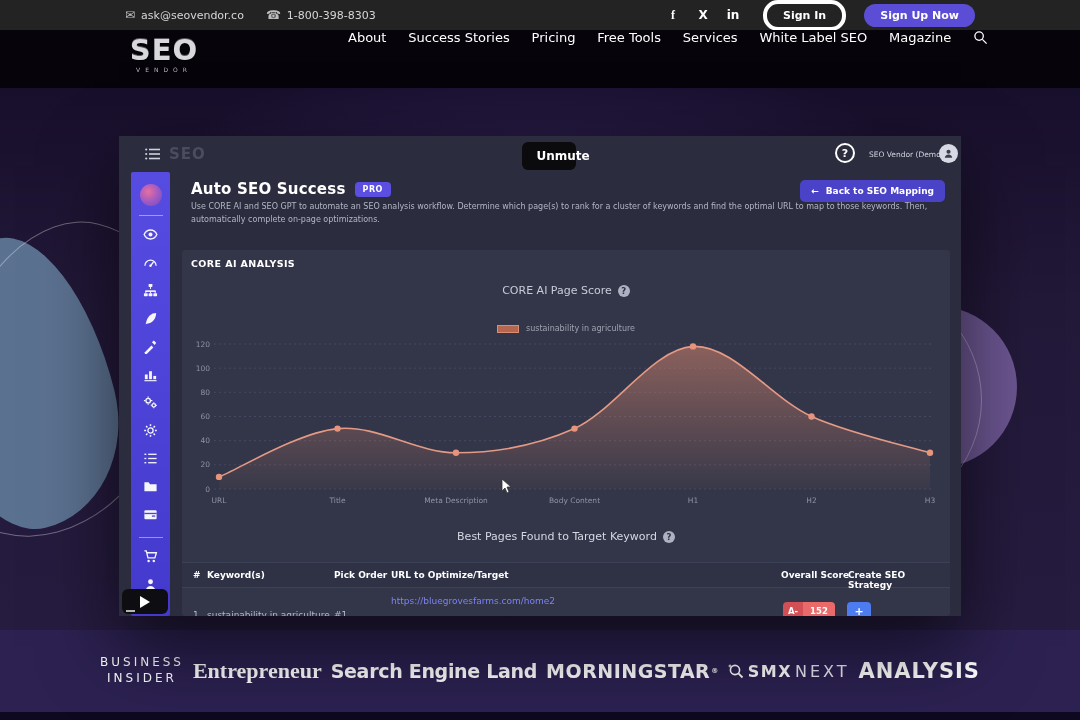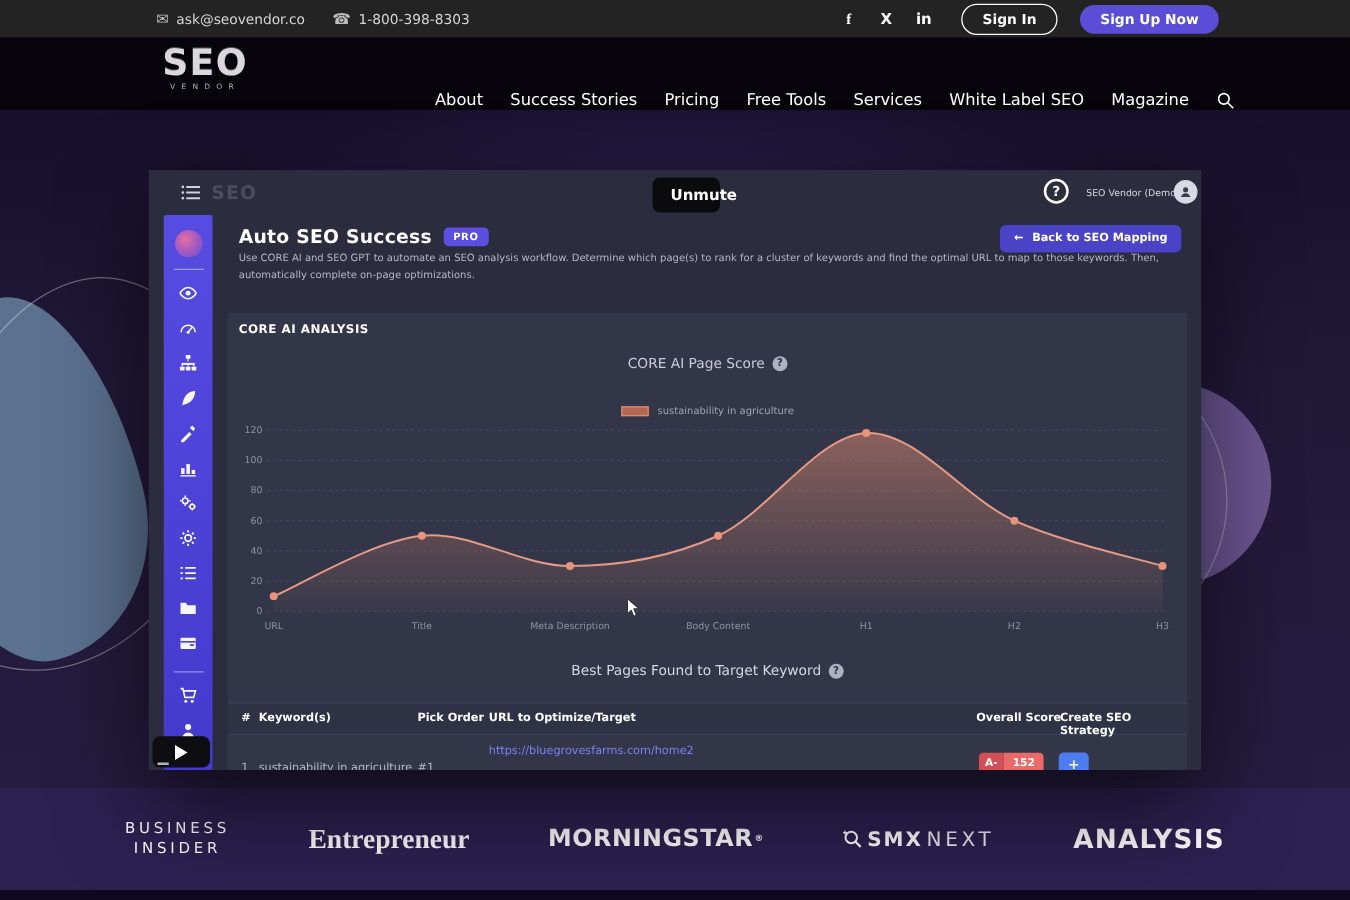--- a/index.html
+++ b/index.html
@@ -8,31 +8,31 @@
 
   
   .topbar { position:absolute; left:0; top:0; width:1080px; height:30px; background:#232323;
             display:flex; align-items:center; justify-content:space-between; padding:0 105px 0 125px; }
   .topbar .contact { display:flex; gap:22px; align-items:center; }
   .contact-item { color:#d6d6d6; font-size:11px; display:flex; align-items:center; gap:6px; }
   .contact-item .ic { font-size:12px; color:#bdbdbd; }
   .topbar .right { display:flex; align-items:center; gap:14px; }
   .social { color:#fff; font-size:12px; font-weight:bold; width:16px; text-align:center; cursor:pointer; }
   .pill { border-radius:15px; font-size:11px; font-weight:bold; padding:5px 16px; color:#fff; cursor:pointer; }
-  .pill.outline { border:1px solid #ffffff; background:transparent; margin-left:8px; }
+  .pill.outline { border:4px solid #ffffff; background:transparent; margin-left:8px; }
   .pill.solid { background:#5b4dd6; border:none; margin-left:4px; }
 
   
   .nav { position:absolute; left:0; top:30px; width:1080px; height:58px; background:#06040a; }
   .logo { position:absolute; left:125px; top:6px; width:78px; text-align:center; }
   .logo .big { font-size:29px; font-weight:800; letter-spacing:1px; color:#d9d9dd;
                text-shadow:0 1px 1px #000, 0 -1px 0 #ffffff55; line-height:1; }
   .logo .sub { font-size:6px; letter-spacing:5px; color:#b5b5ba; margin-top:1px; }
   .menu { position:absolute; left:348px; top:0; height:58px; width:640px;
-          display:flex; align-items:flex-end; justify-content:space-between; }
+          display:flex; align-items:flex-start; justify-content:space-between; }
   .menu-item { color:#fff; font-size:13px; cursor:pointer; white-space:nowrap; }
   .nav-search { width:15px; height:15px; cursor:pointer; }
 
   
   .hero { position:absolute; left:0; top:88px; width:1080px; height:542px;
           background:radial-gradient(620px 340px at 50% 34%, rgba(94,72,168,0.30), rgba(0,0,0,0) 70%),
                      linear-gradient(180deg,#180f2c 0%, #221838 40%, #261c40 100%); }
   .blob-left-fill { position:absolute; left:-72px; top:150px; width:182px; height:292px; background:#5b7190;
                     border-radius:58% 42% 55% 45% / 45% 60% 40% 55%; transform:rotate(-14deg); }
   .blob-left-line { position:absolute; left:-52px; top:132px; width:232px; height:324px;
@@ -425,20 +425,21 @@
   <svg class="cursor" width="12" height="16" viewBox="0 0 12 16">
     <path d="M1 1l0 12 3-3 2 5 2-1-2-5 4 0z" fill="#fff" stroke="#333" stroke-width="0.8"></path>
   </svg>
 
   <div class="footer">
     <div class="fl fl-bi">
       <span>BUSINESS</span>
       <span>INSIDER</span>
     </div>
     <div class="fl fl-ent">Entrepreneur</div>
+    <div class="fl fl-sel">Search Engine Land</div>
     <div class="fl fl-ms">
       <span>MORNINGSTAR</span>
         <sup>®</sup>
     </div>
     <div class="fl fl-smx">
       <svg width="17" height="17" viewBox="0 0 17 17">
         <circle cx="7" cy="7" r="4.6" fill="none" stroke="#fff" stroke-width="1.6"></circle>
         <line x1="10.4" y1="10.4" x2="14.5" y2="14.5" stroke="#fff" stroke-width="1.8"></line>
         <line x1="0.5" y1="3" x2="3.5" y2="3" stroke="#fff" stroke-width="1"></line>
           <line x1="2" y1="1.5" x2="2" y2="4.5" stroke="#fff" stroke-width="1"></line>

